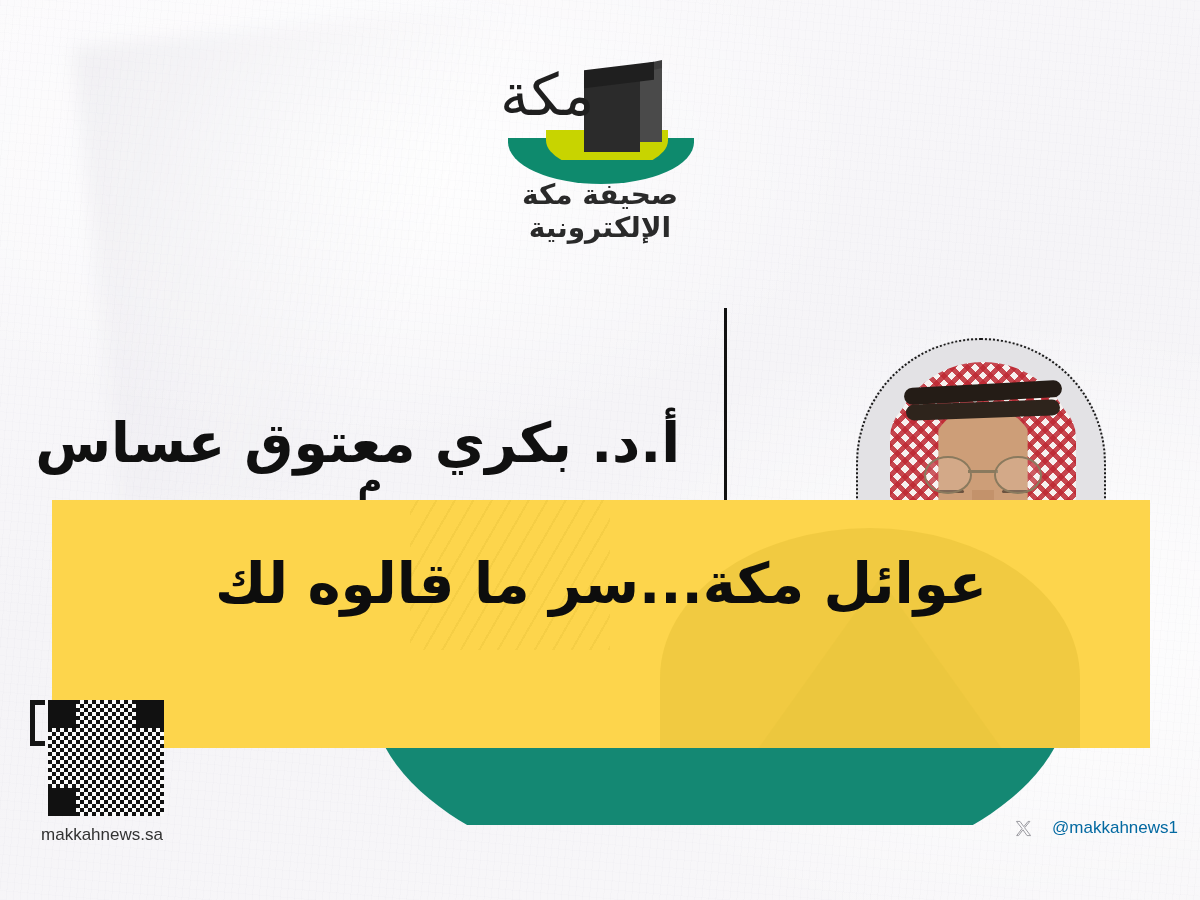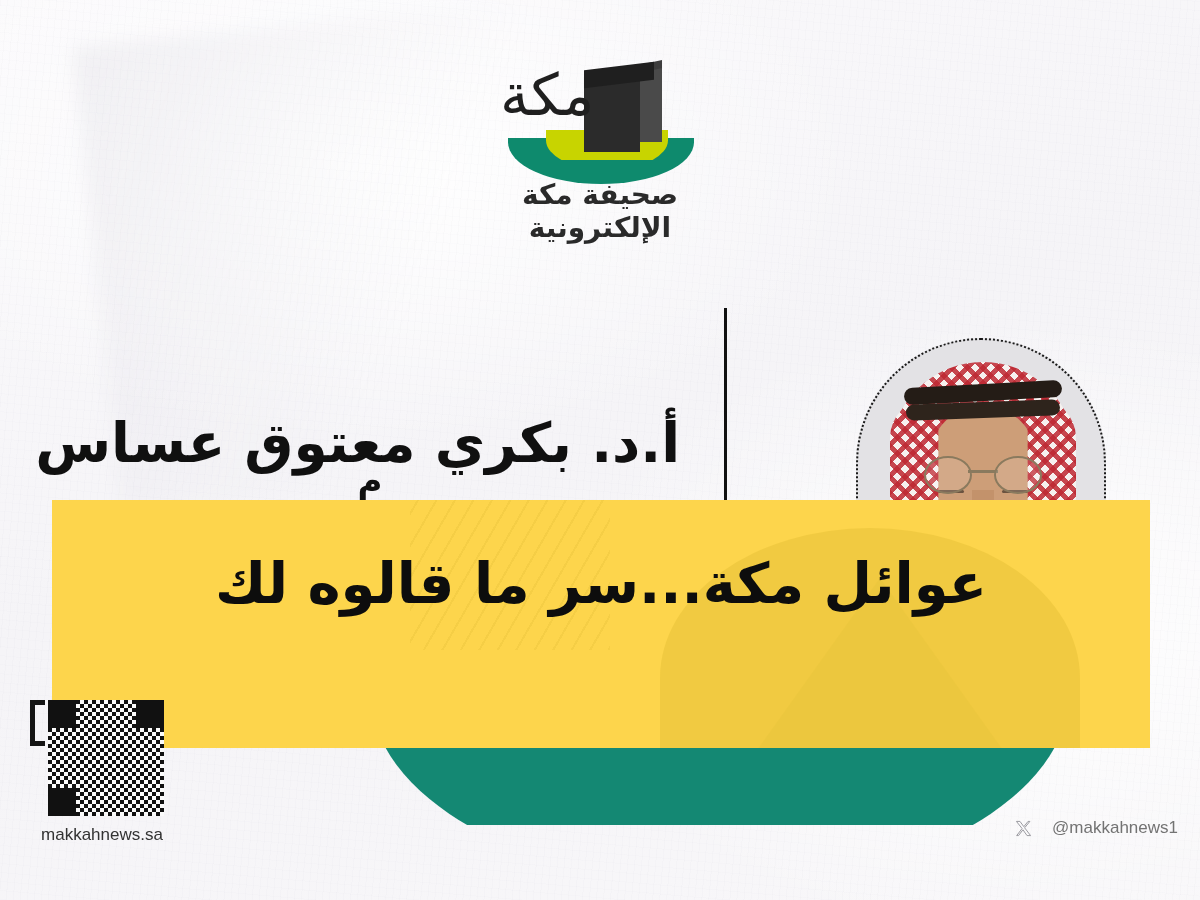--- a/index.html
+++ b/index.html
@@ -432,21 +432,21 @@
 
   
   .x-handle {
     position: absolute;
     right: 22px;
     top: 818px;
     display: flex;
     align-items: center;
     gap: 20px;
     direction: ltr;
-    color: #737373;
+    color: #0369a1;
     font-size: 17px;
     font-family: "Liberation Sans", sans-serif;
     text-align: center;
   }
   .x-glyph {
     display: inline-block;
     width: 17px;
     height: 17px;
     line-height: 1;
   }

